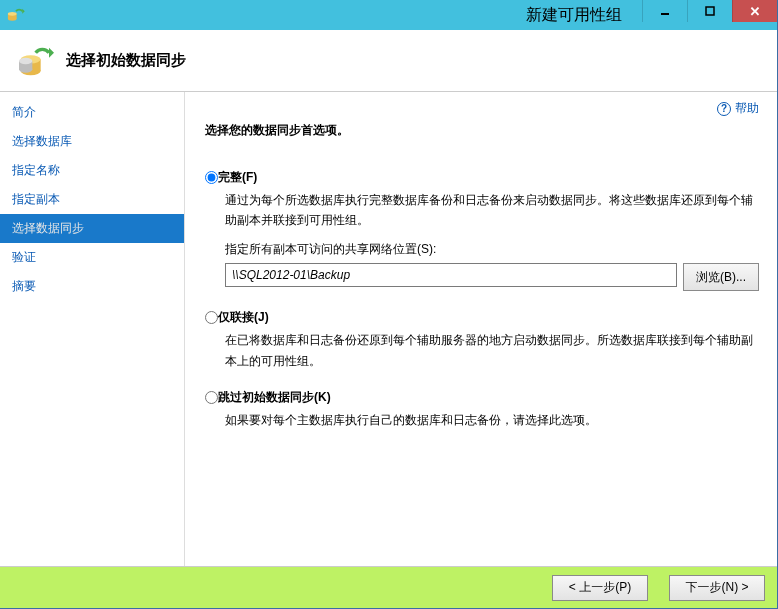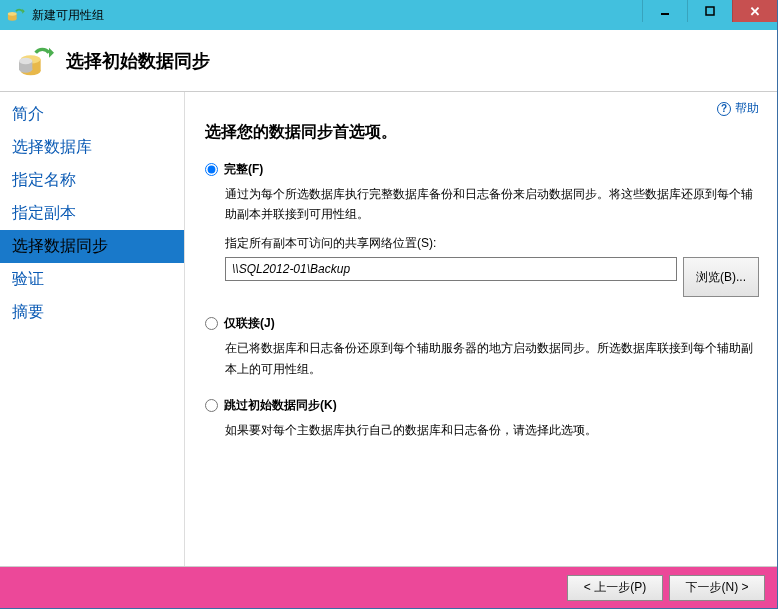--- a/index.html
+++ b/index.html
@@ -25,22 +25,22 @@
     display: flex;
     align-items: center;
     color: #000;
   }
   .titlebar .app-icon {
     width: 20px; height: 20px;
     margin: 0 6px;
   }
   .titlebar .title {
     flex: 1;
-    text-align: left;
-    font-size: 12px;
+    text-align: right;
+    font-size: 16px;
     padding-right: 20px;
   }
   .winbtns { display:flex; height:100%; }
   .winbtn {
     width: 45px;
     height: 22px;
     display:flex; align-items:center; justify-content:center;
     border-left: 1px solid rgba(0,0,0,0.15);
     font-family: "Segoe UI Symbol", sans-serif;
     font-size: 11px;
@@ -57,45 +57,45 @@
     display:flex;
     align-items:center;
     padding: 0 14px;
   }
   .header-icon {
     width: 40px; height: 40px;
     margin-right: 12px;
     flex:none;
   }
   .header-title {
-    font-size: 18px;
+    font-size: 15px;
     font-weight: bold;
   }
 
   
   .main {
     flex:1;
     display:flex;
     min-height:0;
   }
   .sidebar {
     width: 185px;
     border-right: 1px solid #ddd;
     padding-top: 6px;
     background:#fff;
   }
   .side-item {
     padding: 6px 12px;
     color: #0a5ab4;
     cursor: pointer;
-    font-size: 16px;
+    font-size: 12px;
   }
   .side-item.active {
     background: #1979ca;
-    color: #000000;
+    color: #e5e5e5;
   }
 
   .content {
     flex:1;
     position:relative;
     padding: 10px 18px 12px 20px;
     display:flex;
     flex-direction:column;
   }
   .help-link {
@@ -108,65 +108,64 @@
     cursor:pointer;
   }
   .help-link .qicon {
     width:14px;height:14px;border:1px solid #0a5ab4;border-radius:50%;
     display:inline-flex;align-items:center;justify-content:center;
     color:#0a5ab4;font-size:10px;font-weight:bold;
   }
 
   .instruction {
     font-weight: bold;
-    font-size: 16px;
-    margin: 20px 0 18px 0;
+    font-size: 12px;
+    margin: 20px 0 30px 0;
   }
   .option-group { margin-bottom: 18px; }
   .radio-row {
-    display:flex; align-items:center; gap:6px;
+    display:flex; align-items:center; 
     font-weight:bold; margin-bottom:4px;
   }
   .radio-row input[type=radio]{ margin:0; }
   .option-desc {
     margin-left: 20px;
     line-height: 1.7;
     color:#000;
-    margin-top:6px;
   }
   .path-label { margin: 8px 0 4px 0; }
   .path-row { display:flex; gap:6px; align-items:stretch; }
   .path-input {
     flex:1;
     border:1px solid #7a7a7a;
     padding:8px 6px;
     font-size:12px;
     height:24px;
     font-style:italic;
   }
   .btn {
     background: linear-gradient(#f7f7f7,#e3e3e3);
     border:1px solid #8a8a8a;
     padding: 2px 12px;
     font-size:12px;
-    height:40px;
+    height:28px;
     cursor:pointer;
     display:inline-flex; align-items:center; justify-content:center;
   }
 
   
   .footer {
     height: 42px;
     border-top:1px solid #ccc;
     display:flex;
     align-items:center;
     justify-content:flex-end;
-    gap:6px;
+    gap:21px;
     padding: 0 12px;
-    background:#ec4899;
+    background:#bef264;
   }
   .footer .btn { min-width: 96px; height:26px; }
 </style>
 </head>
 <body>
 
 <div class="window">
 
   <div class="titlebar">
     <svg class="app-icon" viewBox="0 0 32 32">

